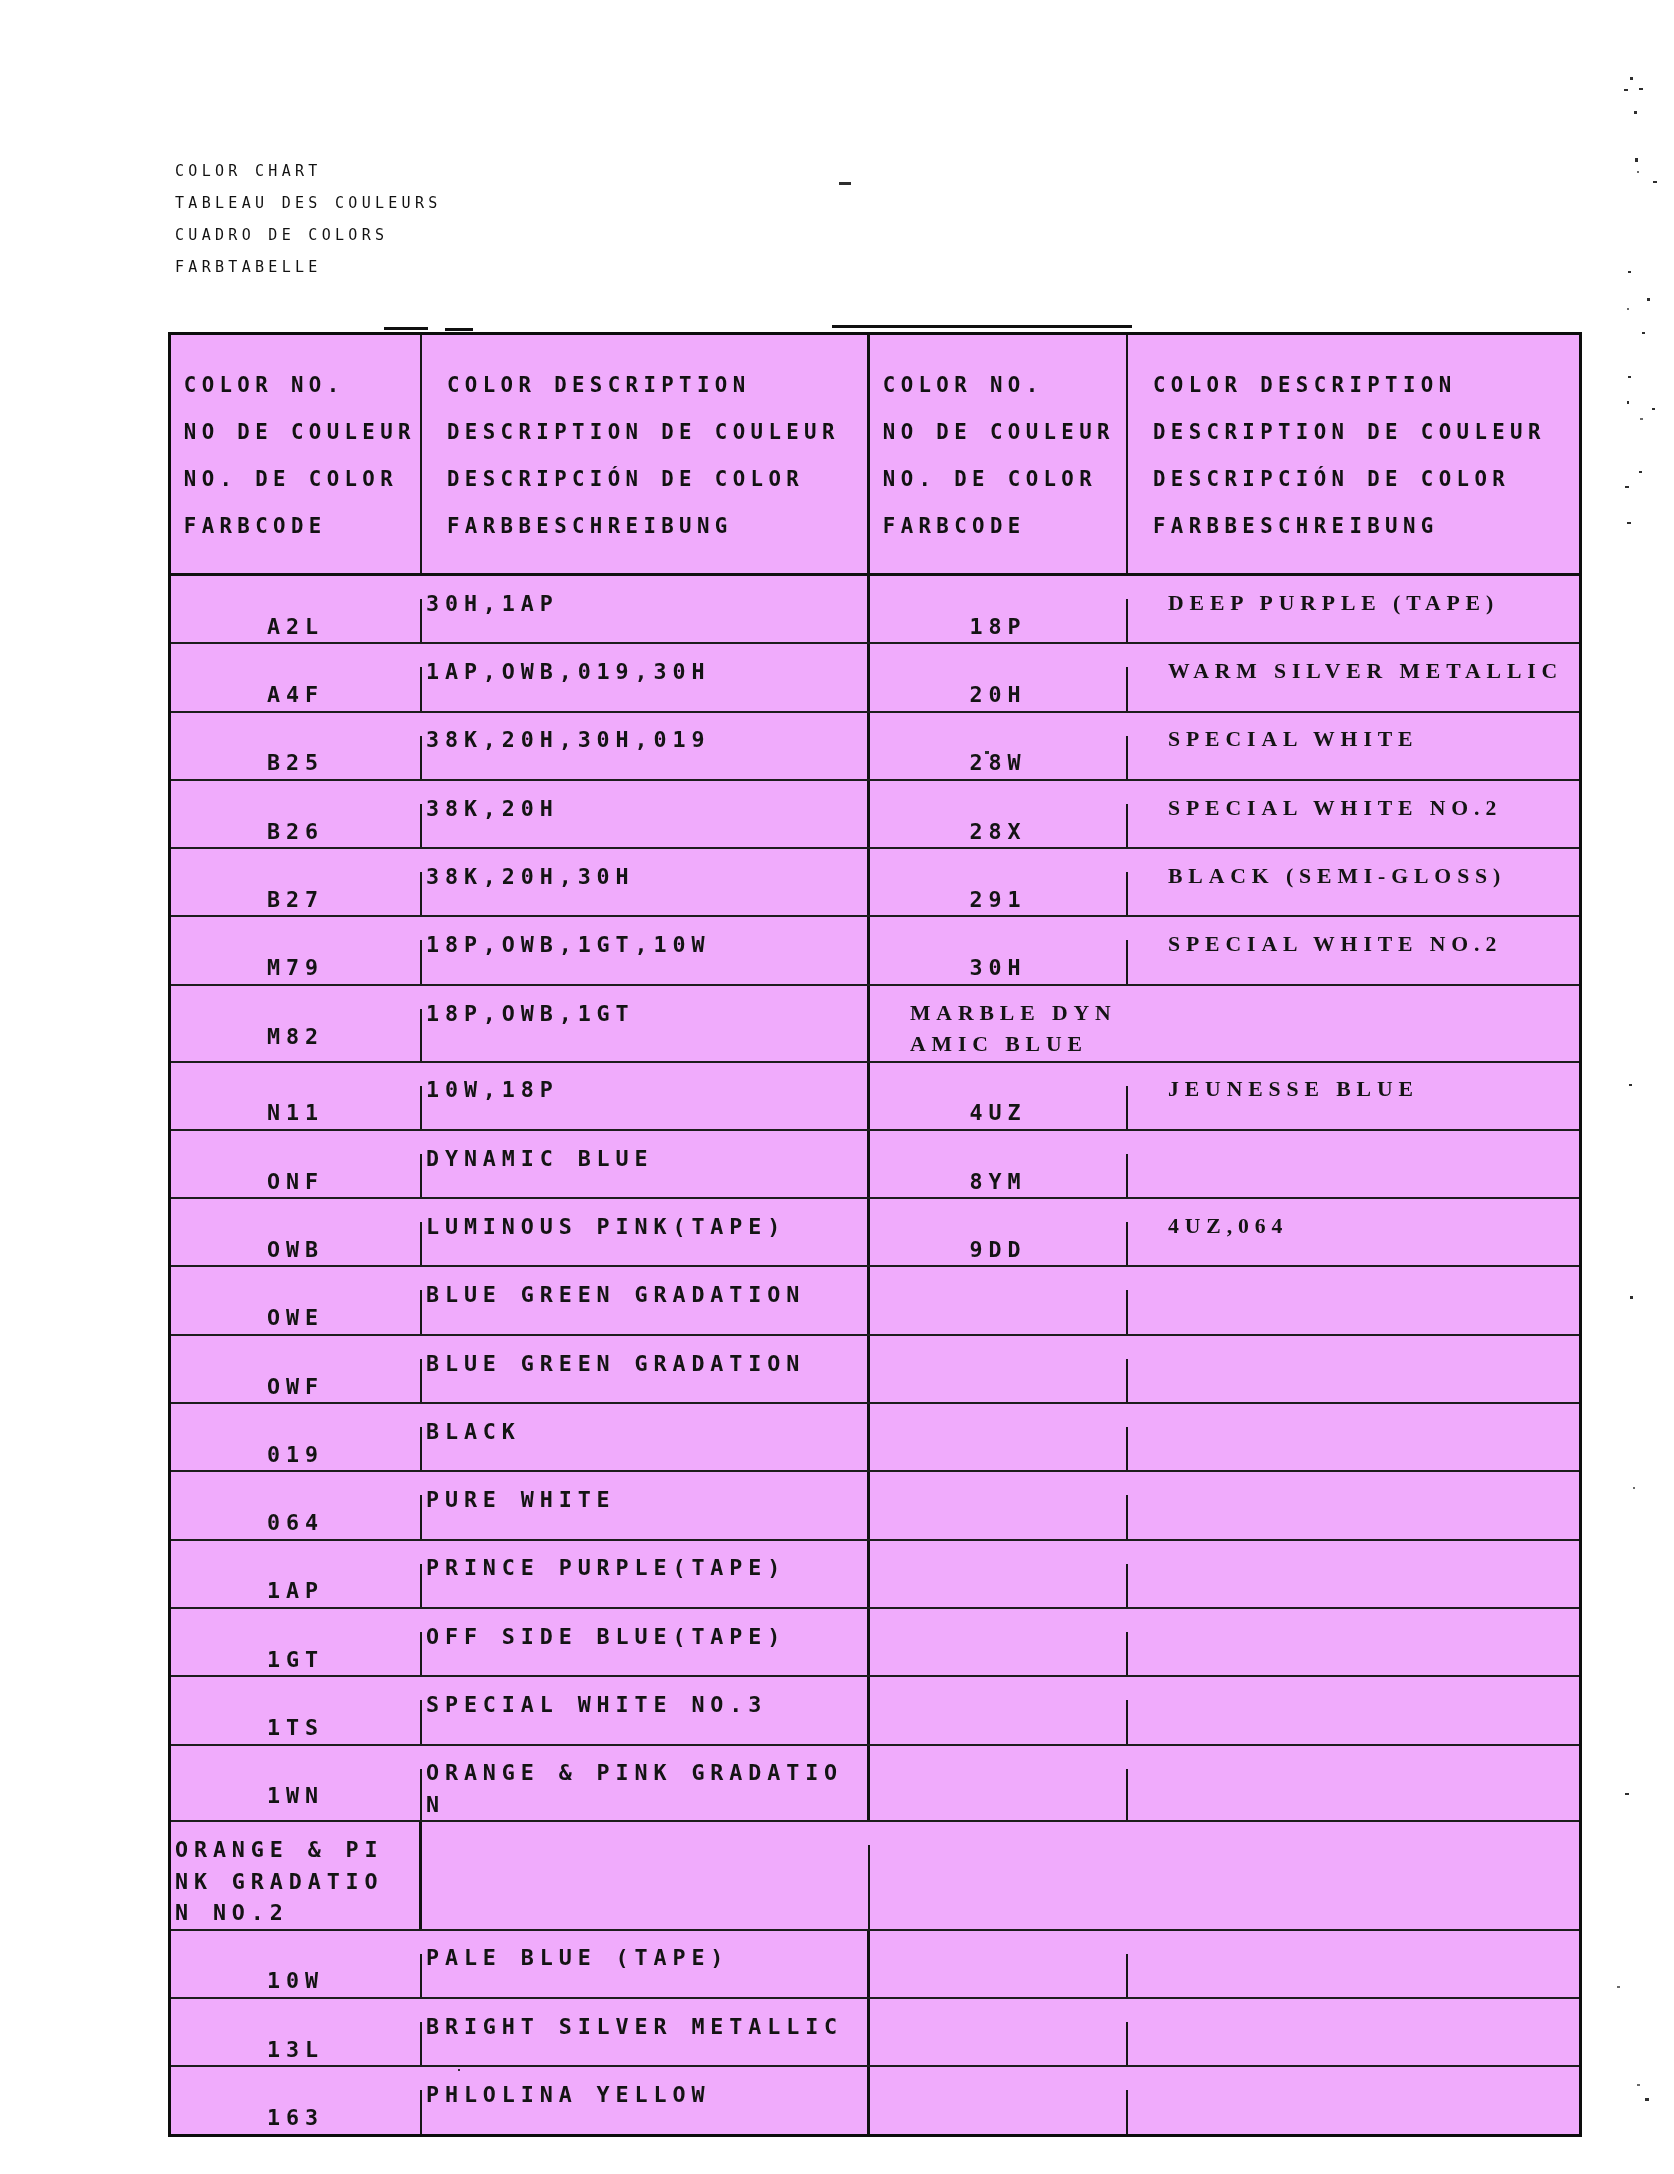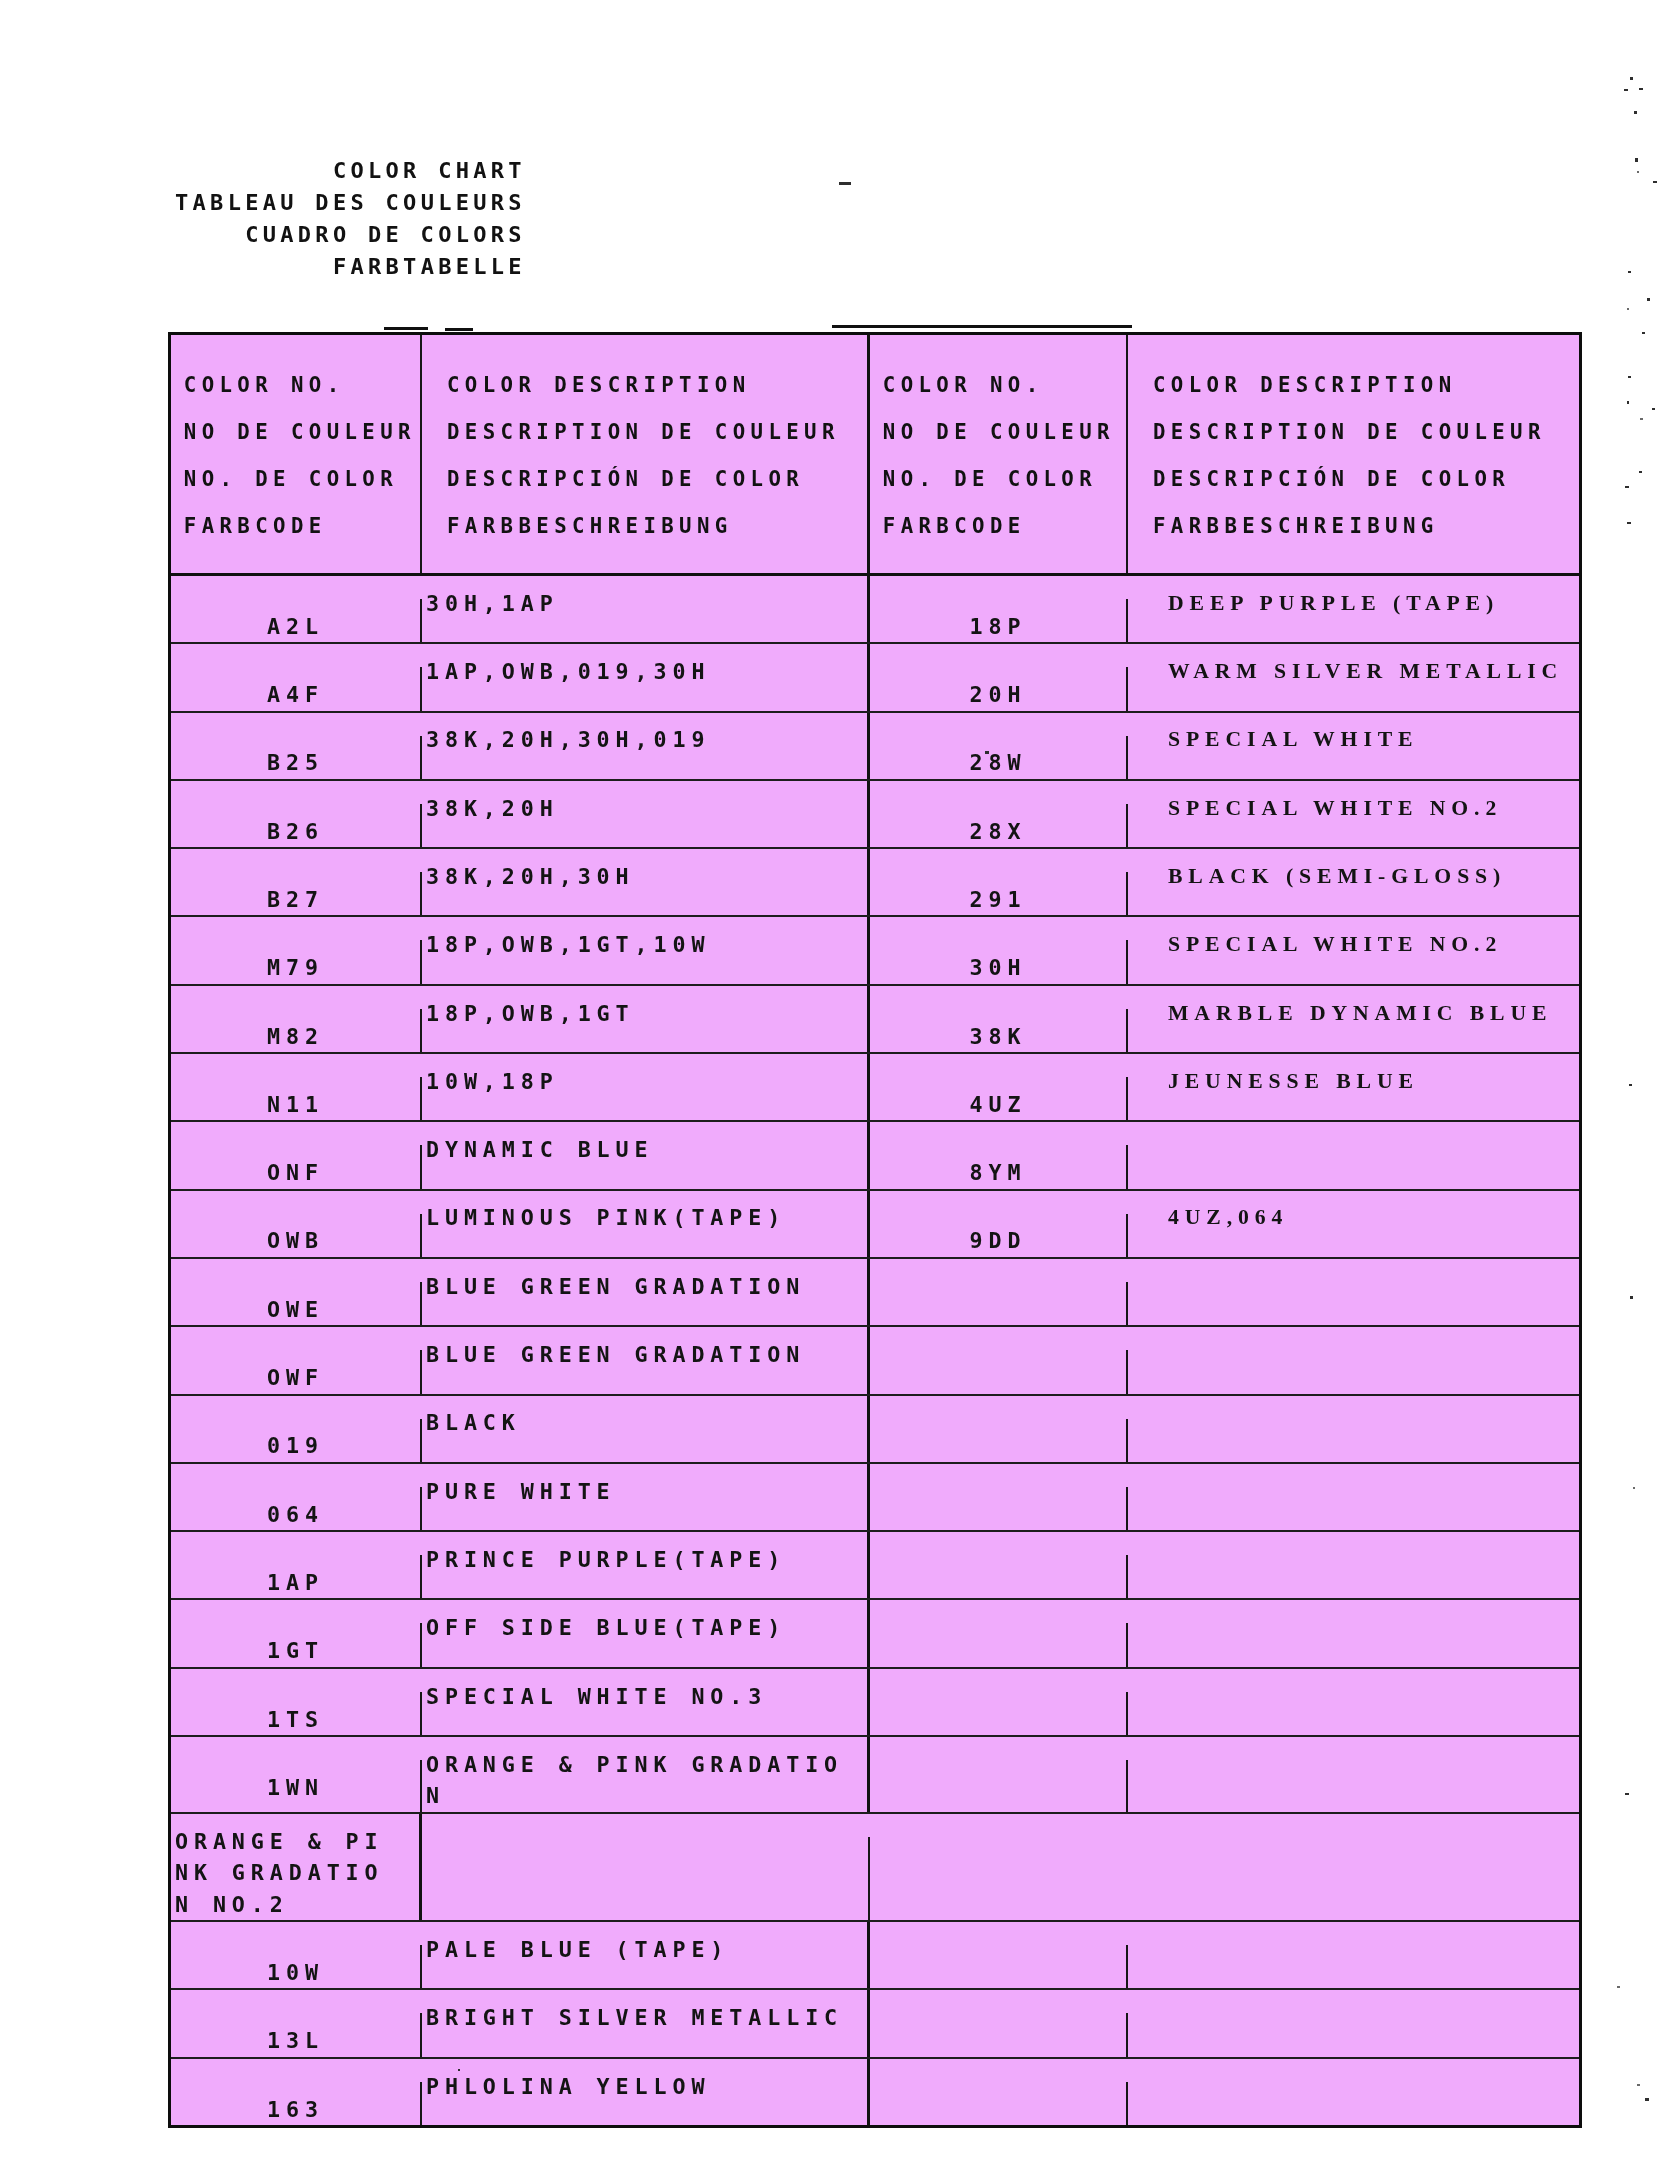--- a/index.html
+++ b/index.html
@@ -8,24 +8,23 @@
     background:#ffffff;
     position:relative;
     font-family:"DejaVu Sans Mono", monospace;
     color:#161616;
     overflow:hidden;
   }
 
   
   .title-block {
     position:absolute; left:175px; top:155px;
-    font-size:22px; font-weight:bold;
+    font-size:15px; font-weight:normal;
     letter-spacing:4.3px; line-height:32px;
     color:#121212;
-    text-align:right;
   }
   .title-line { white-space:pre; }
 
   
   .ctable {
     position:absolute; left:168px; top:332px; width:1408px;
     border:3.9px solid #0d0d0d;
     box-sizing:content-box;
     background:#f0abfc;
   }
@@ -147,21 +146,20 @@
     </div>
     <div class="drow">
       <div class="cell dcode">M79</div>
       <div class="cell mid ddesc">18P,OWB,1GT,10W</div>
       <div class="cell dcode">30H</div>
       <div class="cell last ddesc r">SPECIAL WHITE NO.2</div>
     </div>
     <div class="drow">
       <div class="cell dcode">M82</div>
       <div class="cell mid ddesc">18P,OWB,1GT</div>
-      <div class="cell dcode">38K</div>
       <div class="cell last ddesc r">MARBLE DYNAMIC BLUE</div>
     </div>
     <div class="drow">
       <div class="cell dcode">N11</div>
       <div class="cell mid ddesc">10W,18P</div>
       <div class="cell dcode">4UZ</div>
       <div class="cell last ddesc r">JEUNESSE BLUE</div>
     </div>
     <div class="drow">
       <div class="cell dcode">ONF</div>

